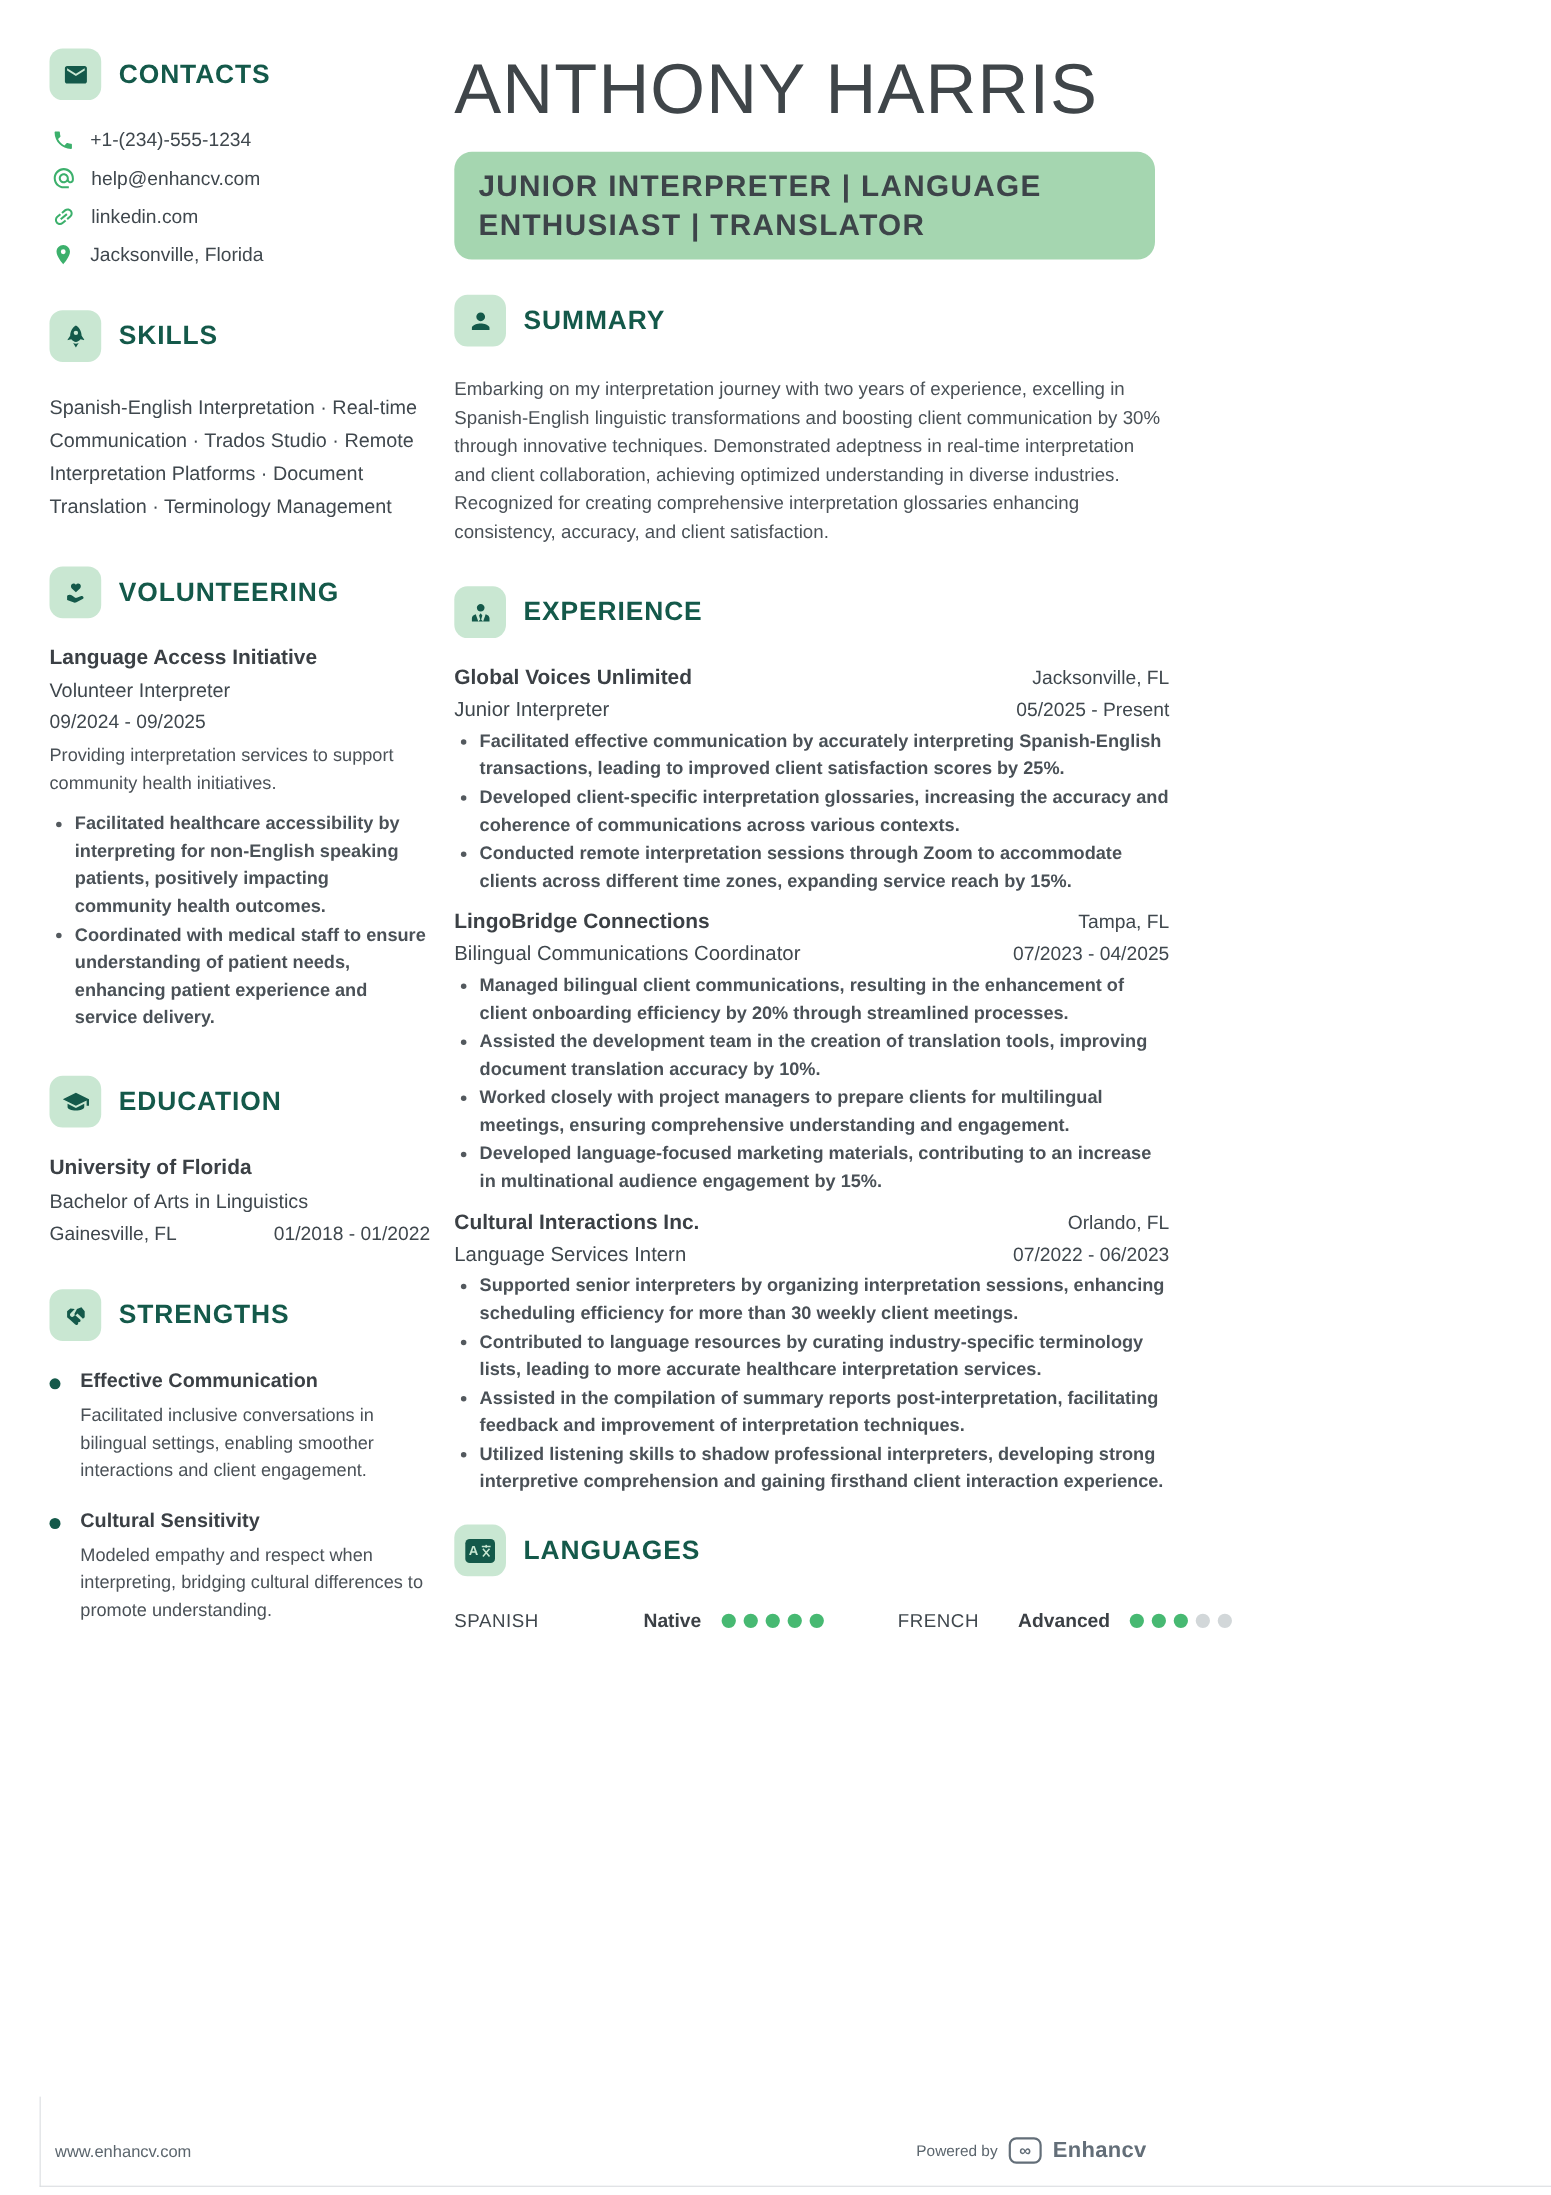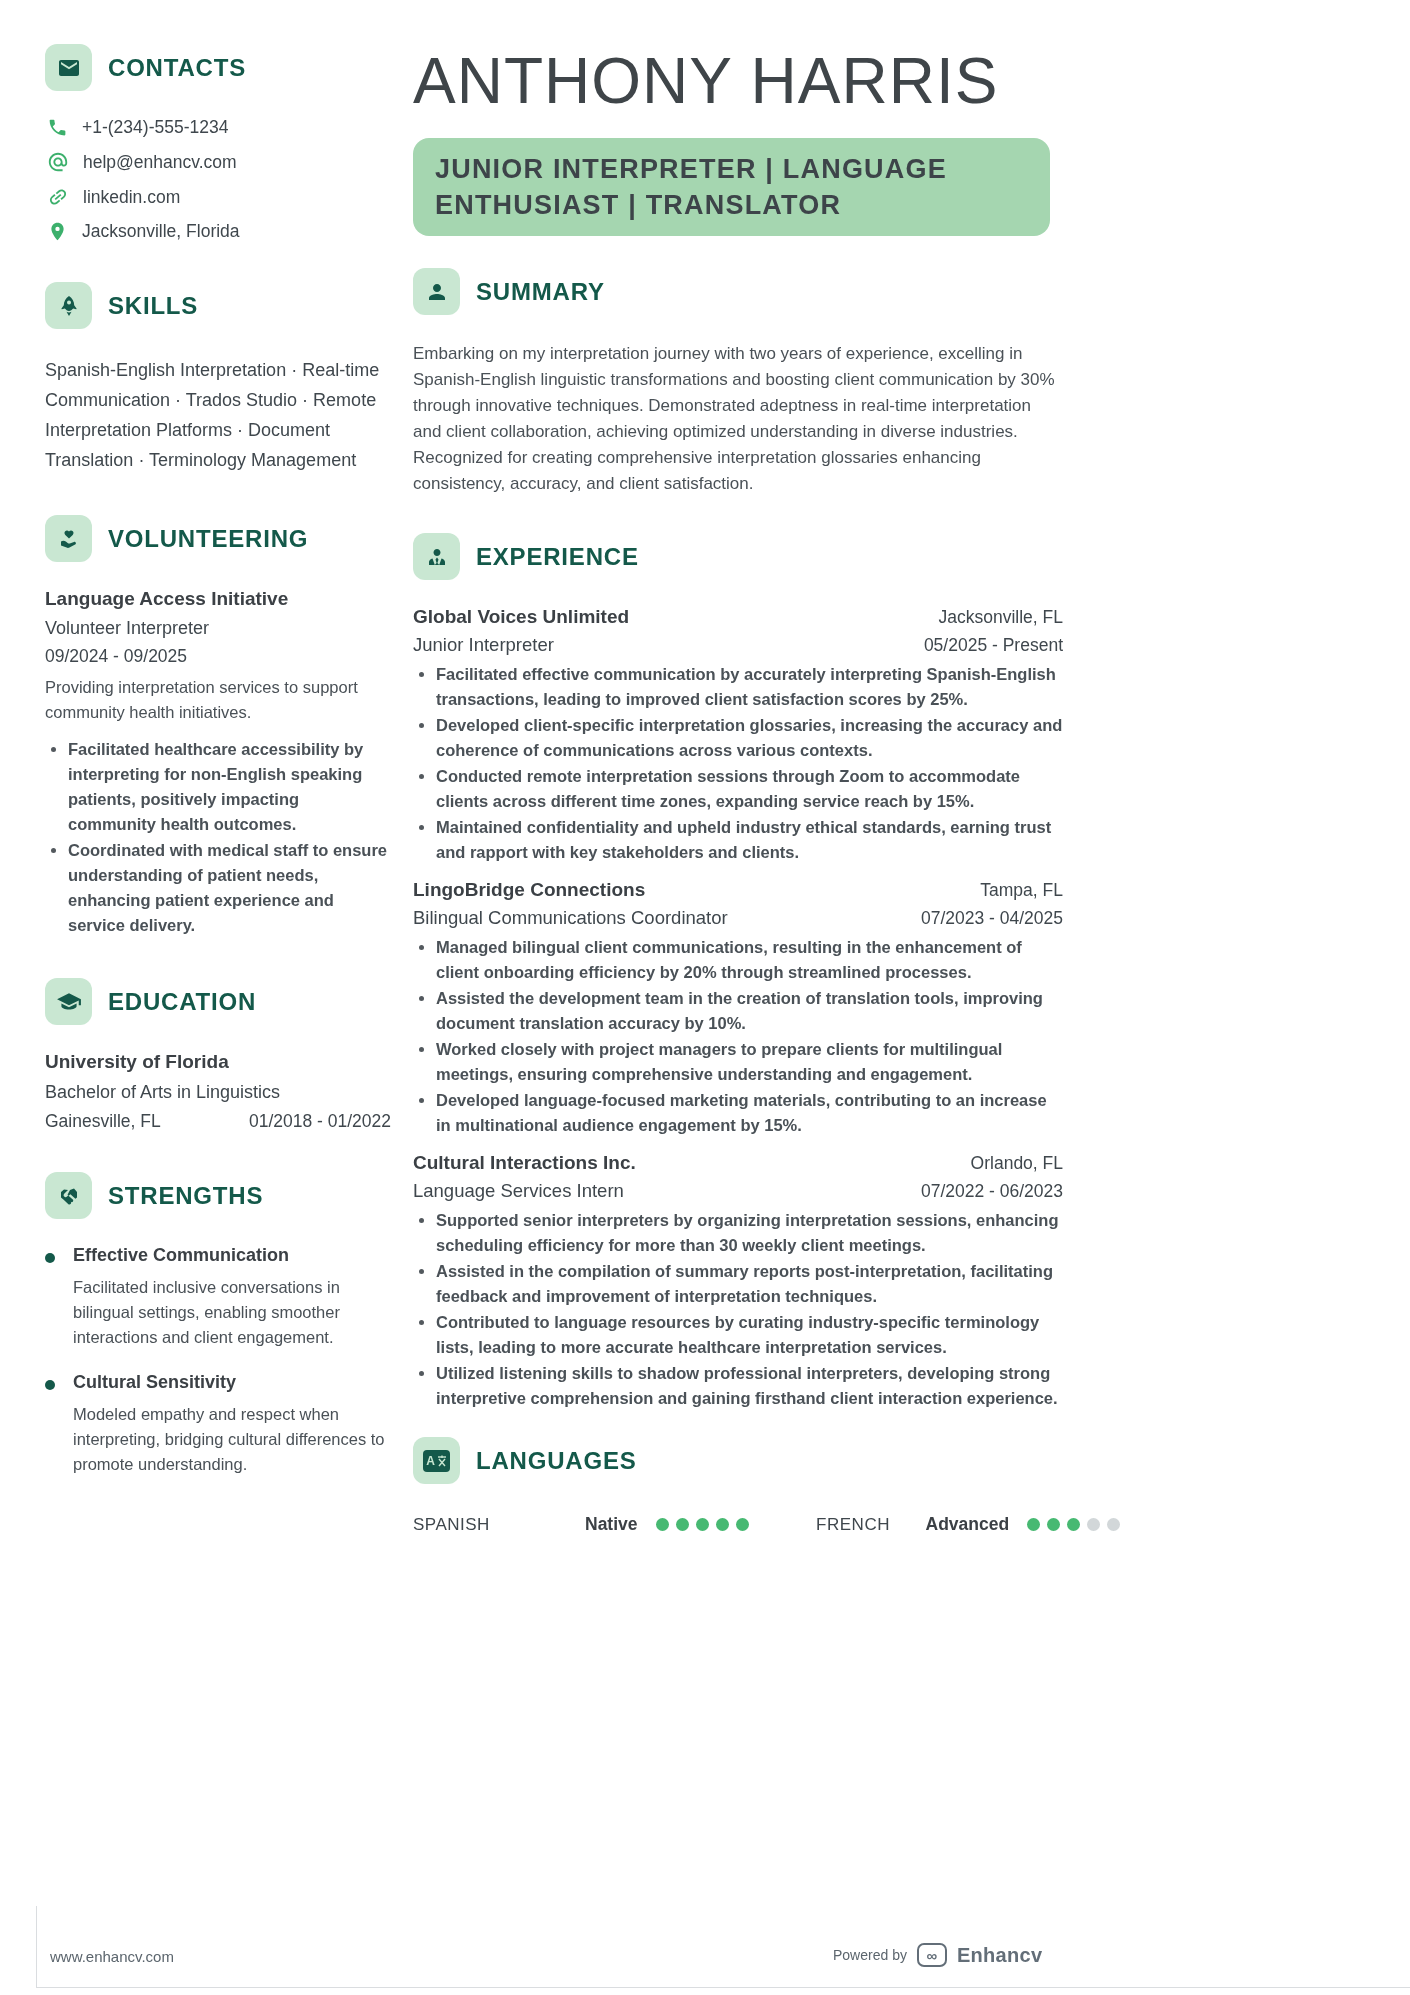--- a/index.html
+++ b/index.html
@@ -262,21 +262,20 @@
             <span class="job-loc">Jacksonville, FL</span>
           </div>
           <div class="job-row">
             <span class="job-role">Junior Interpreter</span>
             <span class="job-dates">05/2025 - Present</span>
           </div>
           <ul class="bullets">
             <li>Facilitated effective communication by accurately interpreting Spanish-English transactions, leading to improved client satisfaction scores by 25%.</li>
             <li>Developed client-specific interpretation glossaries, increasing the accuracy and coherence of communications across various contexts.</li>
             <li>Conducted remote interpretation sessions through Zoom to accommodate clients across different time zones, expanding service reach by 15%.</li>
-            <li>Maintained confidentiality and upheld industry ethical standards, earning trust and rapport with key stakeholders and clients.</li>
           </ul>
         </div>
 
         <div class="job">
           <div class="job-row">
             <span class="job-company">LingoBridge Connections</span>
             <span class="job-loc">Tampa, FL</span>
           </div>
           <div class="job-row">
             <span class="job-role">Bilingual Communications Coordinator</span>
@@ -294,22 +293,22 @@
           <div class="job-row">
             <span class="job-company">Cultural Interactions Inc.</span>
             <span class="job-loc">Orlando, FL</span>
           </div>
           <div class="job-row">
             <span class="job-role">Language Services Intern</span>
             <span class="job-dates">07/2022 - 06/2023</span>
           </div>
           <ul class="bullets">
             <li>Supported senior interpreters by organizing interpretation sessions, enhancing scheduling efficiency for more than 30 weekly client meetings.</li>
+            <li>Contributed to language resources by curating industry-specific terminology lists, leading to more accurate healthcare interpretation services.</li>
             <li>Assisted in the compilation of summary reports post-interpretation, facilitating feedback and improvement of interpretation techniques.</li>
-            <li>Contributed to language resources by curating industry-specific terminology lists, leading to more accurate healthcare interpretation services.</li>
             <li>Utilized listening skills to shadow professional interpreters, developing strong interpretive comprehension and gaining firsthand client interaction experience.</li>
           </ul>
         </div>
       </div>
 
       <div class="lang-section">
         <div class="sec-head">
           <span class="chip">
             <span class="translate-mark">
                 <span>A</span>

